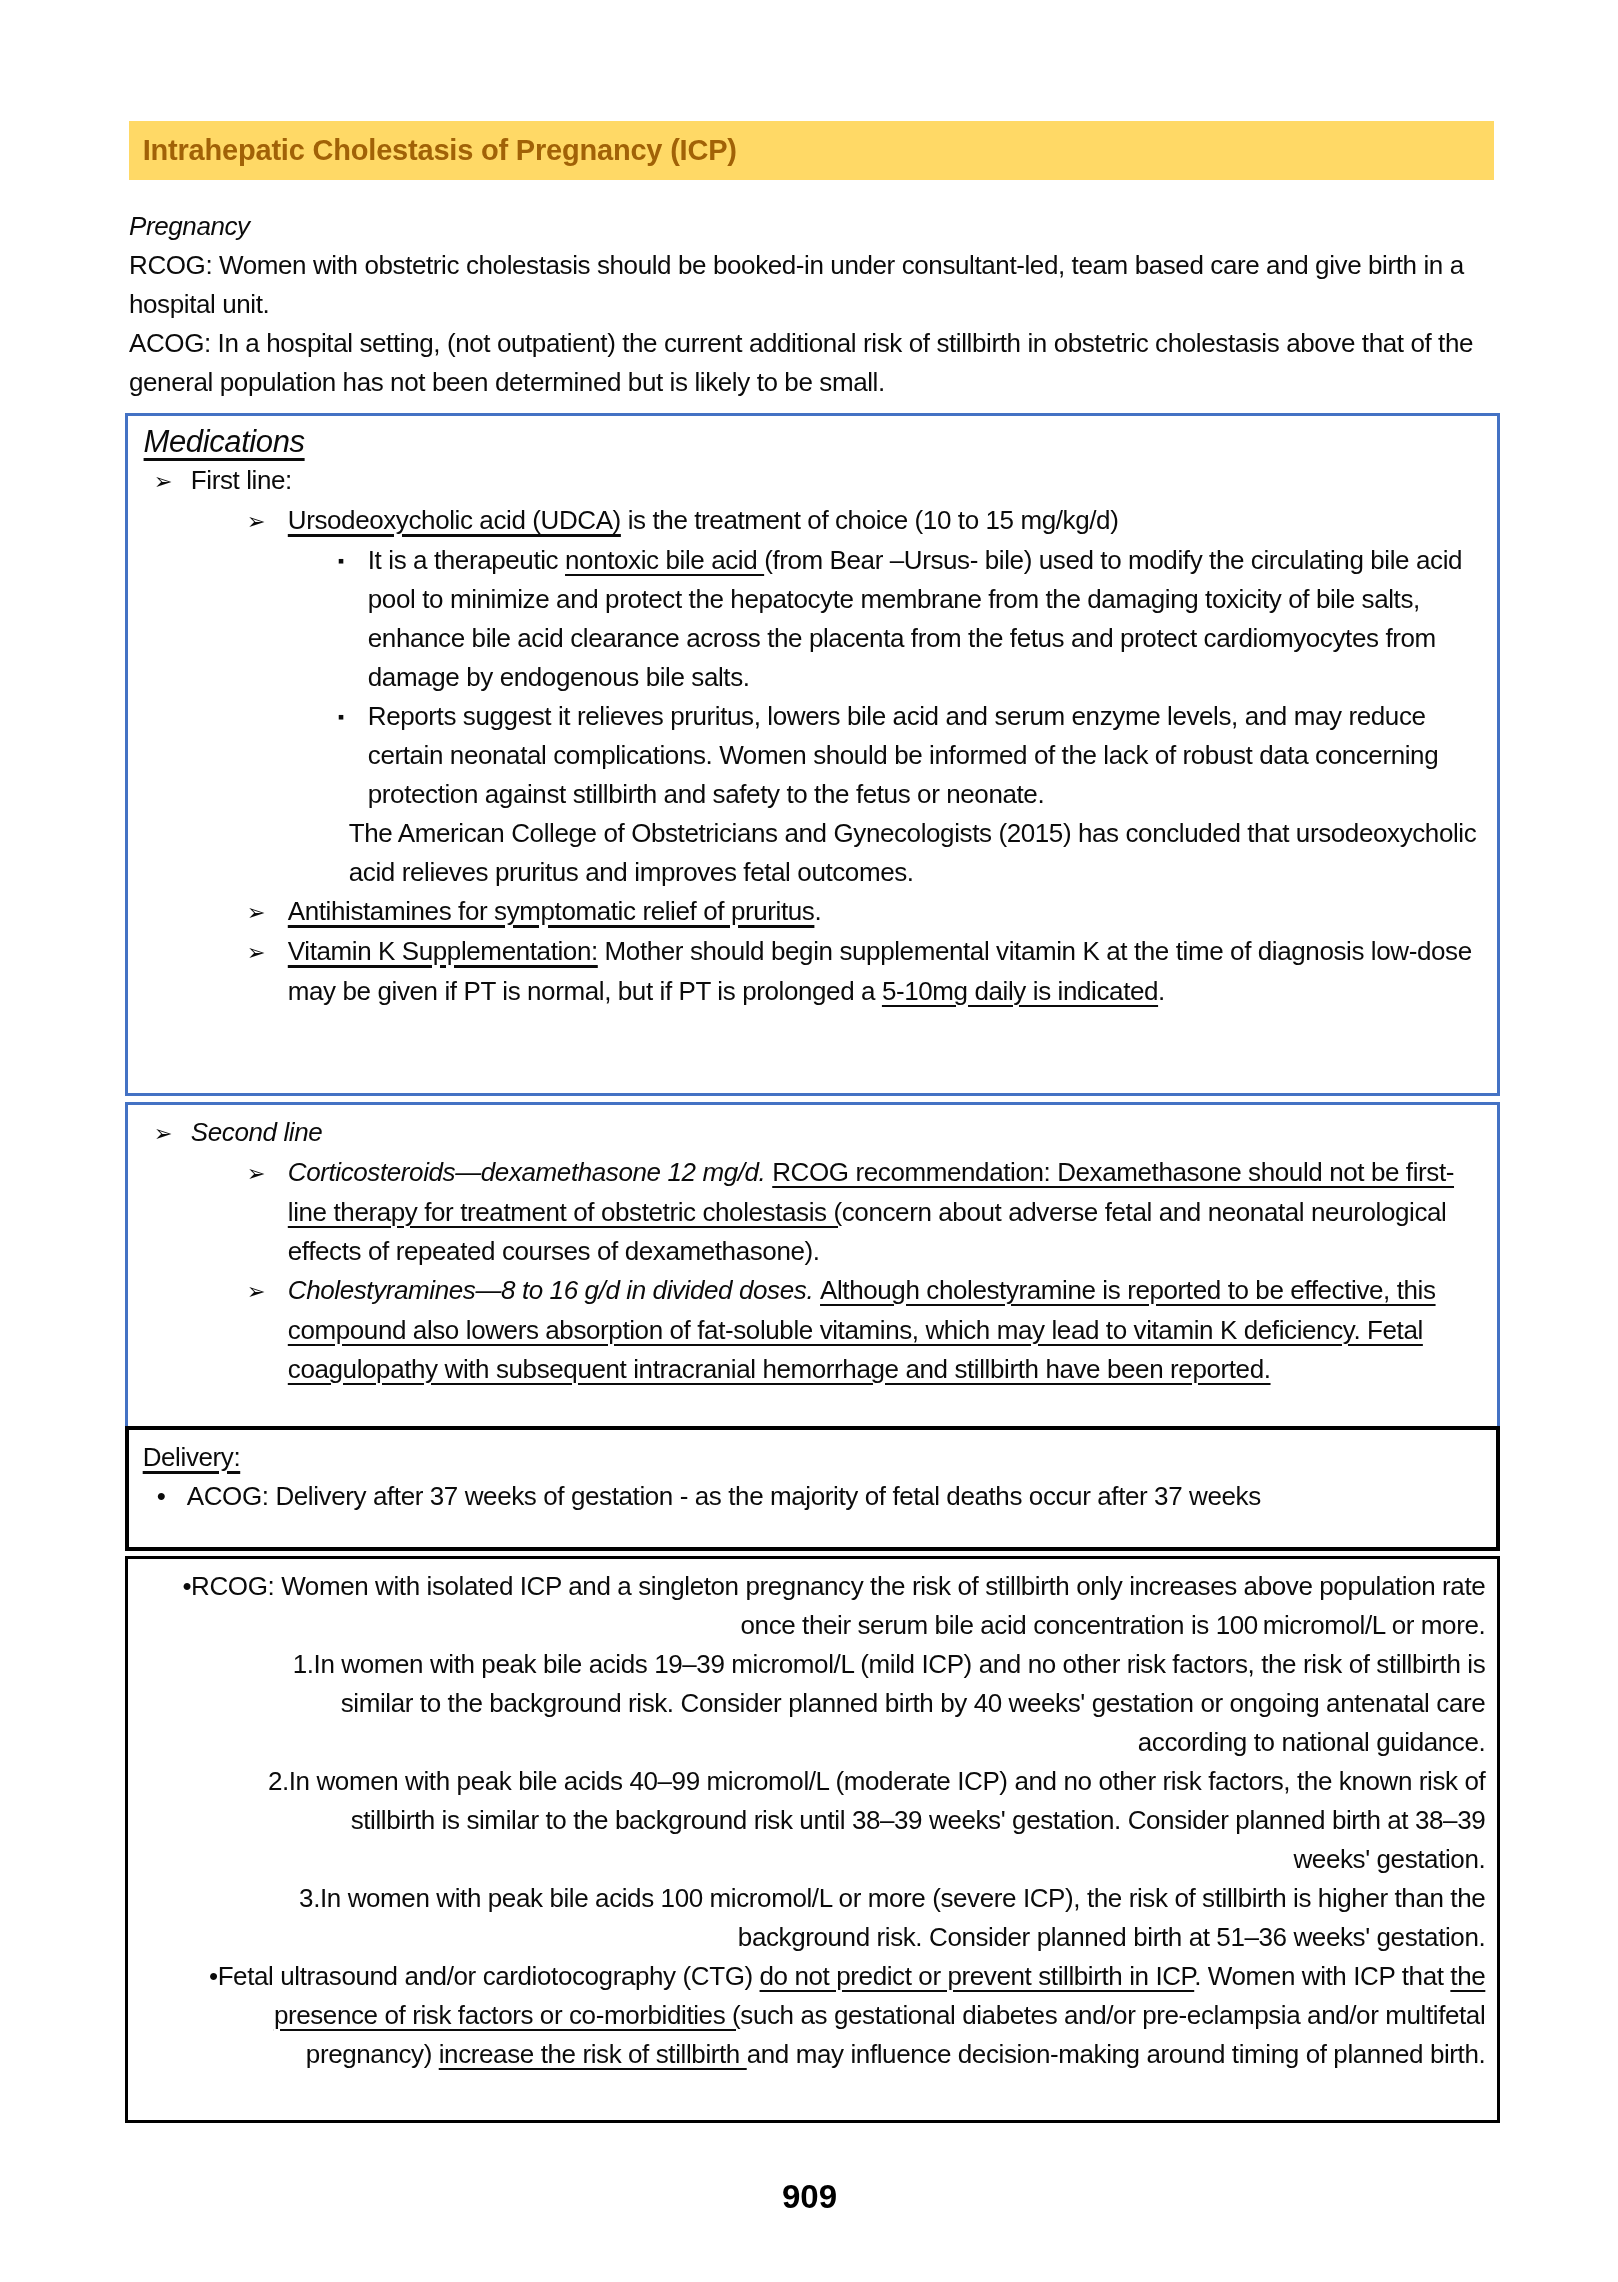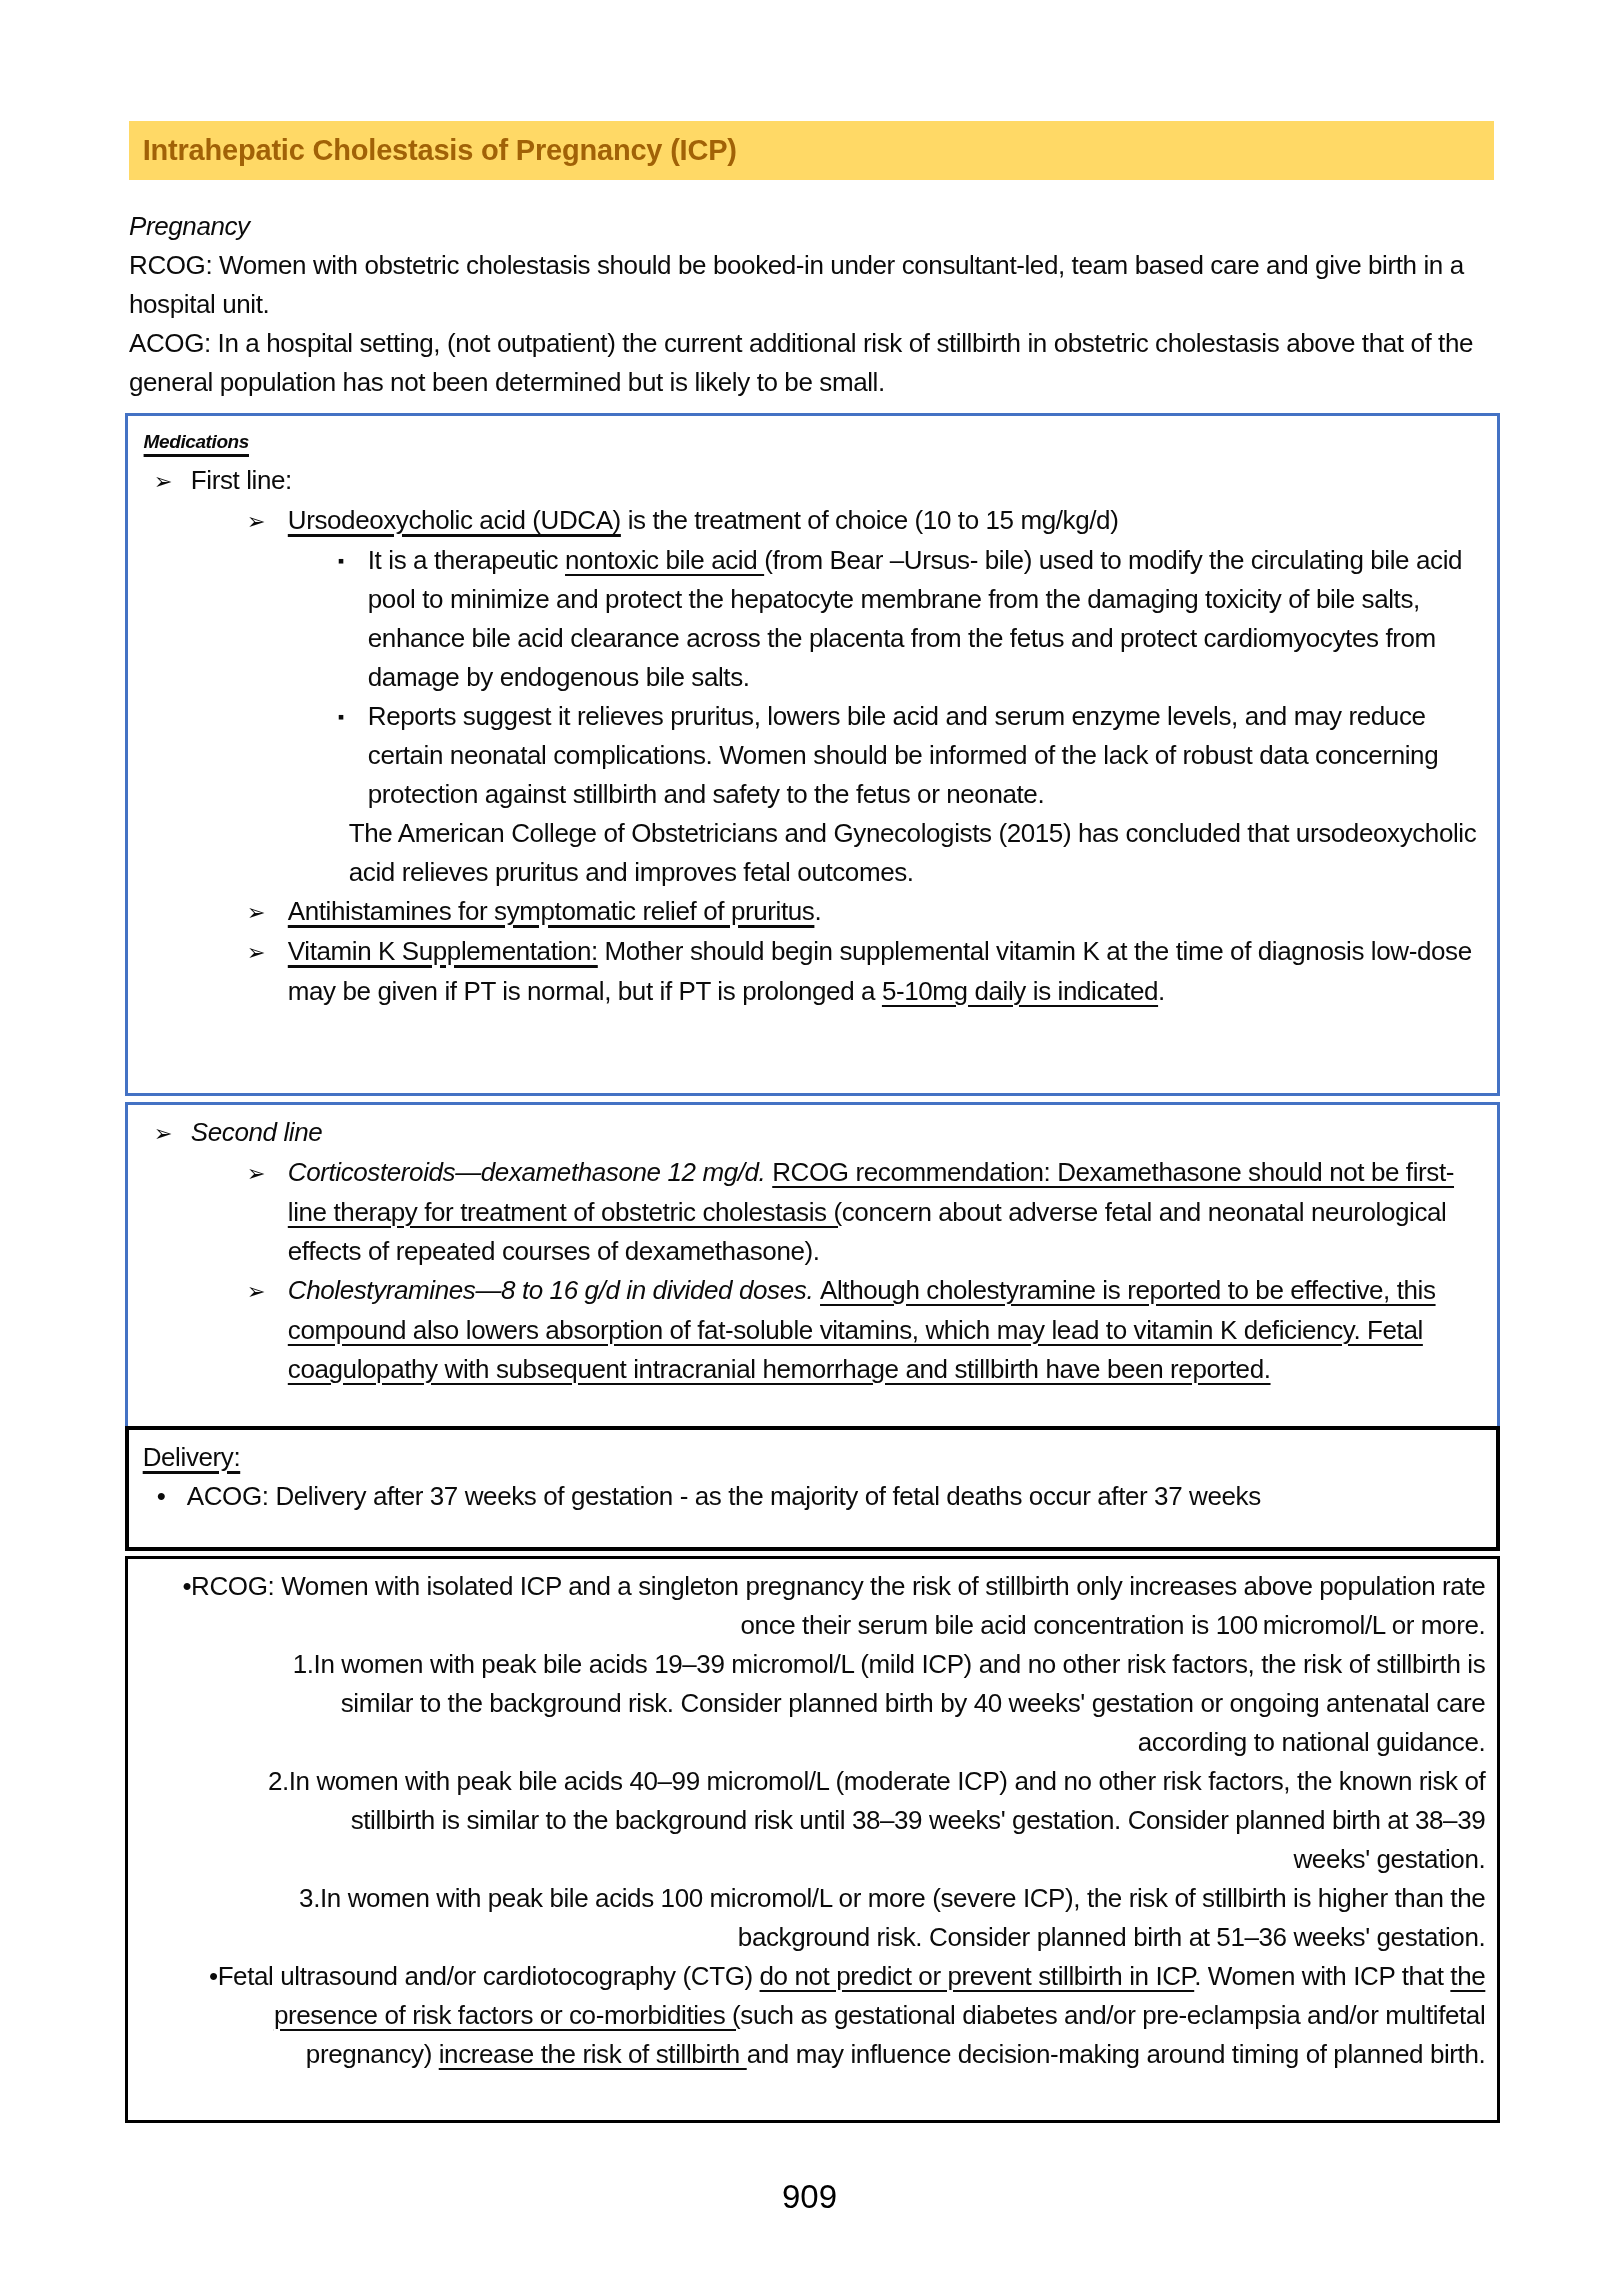--- a/index.html
+++ b/index.html
@@ -30,21 +30,21 @@
 
   .line { min-height:39px; }
 
   
   .b { font-weight:normal; }
   .i { font-style:italic; }
   .u { text-decoration:underline; text-decoration-thickness:2.4px; text-underline-offset:4.9px; }
   .b.u { text-decoration-thickness:2.9px; }
 
   
-  .h  { font-weight:bold; font-style:italic; font-size:19px;
+  .h  { font-weight:normal; font-style:italic; font-size:31px;
         text-decoration:underline; text-decoration-thickness:3.4px; text-underline-offset:5.9px;
         padding-left:7.8px; }
   .h2 { padding-left:5.9px; }
   .pt { }
   .it { font-style:italic; }
   .pb { padding-left:213px; font-weight:bold; }
   .l1 { padding-left:55px;  text-indent:-37px; }
   .l2 { padding-left:152px; text-indent:-41px; }
   .l3 { padding-left:232px; text-indent:-30px; }
   .lb { padding-left:50px;  text-indent:-30px; }
@@ -52,21 +52,21 @@
   .bullet { display:inline-block; text-indent:0; font-style:normal; }
   .l1 .bullet { width:37px; }
   .l2 .bullet { width:41px; }
   .l3 .bullet { width:30px; font-size:18.5px; vertical-align:2px; }
   .lb .bullet { width:30px; }
   .ln .bullet { width:26px; }
   .arrow-glyph { font-size:22.4px; }
 
   .footer {
     left:0; top:2177px; width:1619px; text-align:center;
-    font-size:33px; font-weight:400; letter-spacing:0; color:#000;
+    font-size:33px; font-weight:700; letter-spacing:0; color:#000;
   }
 </style>
 </head>
 <body>
 
 <div class="page">
 
   <div class="abs title-bar" style="background-color: rgb(255, 217, 102);">
     <span>Intrahepatic Cholestasis of Pregnancy (ICP)</span>
   </div>

